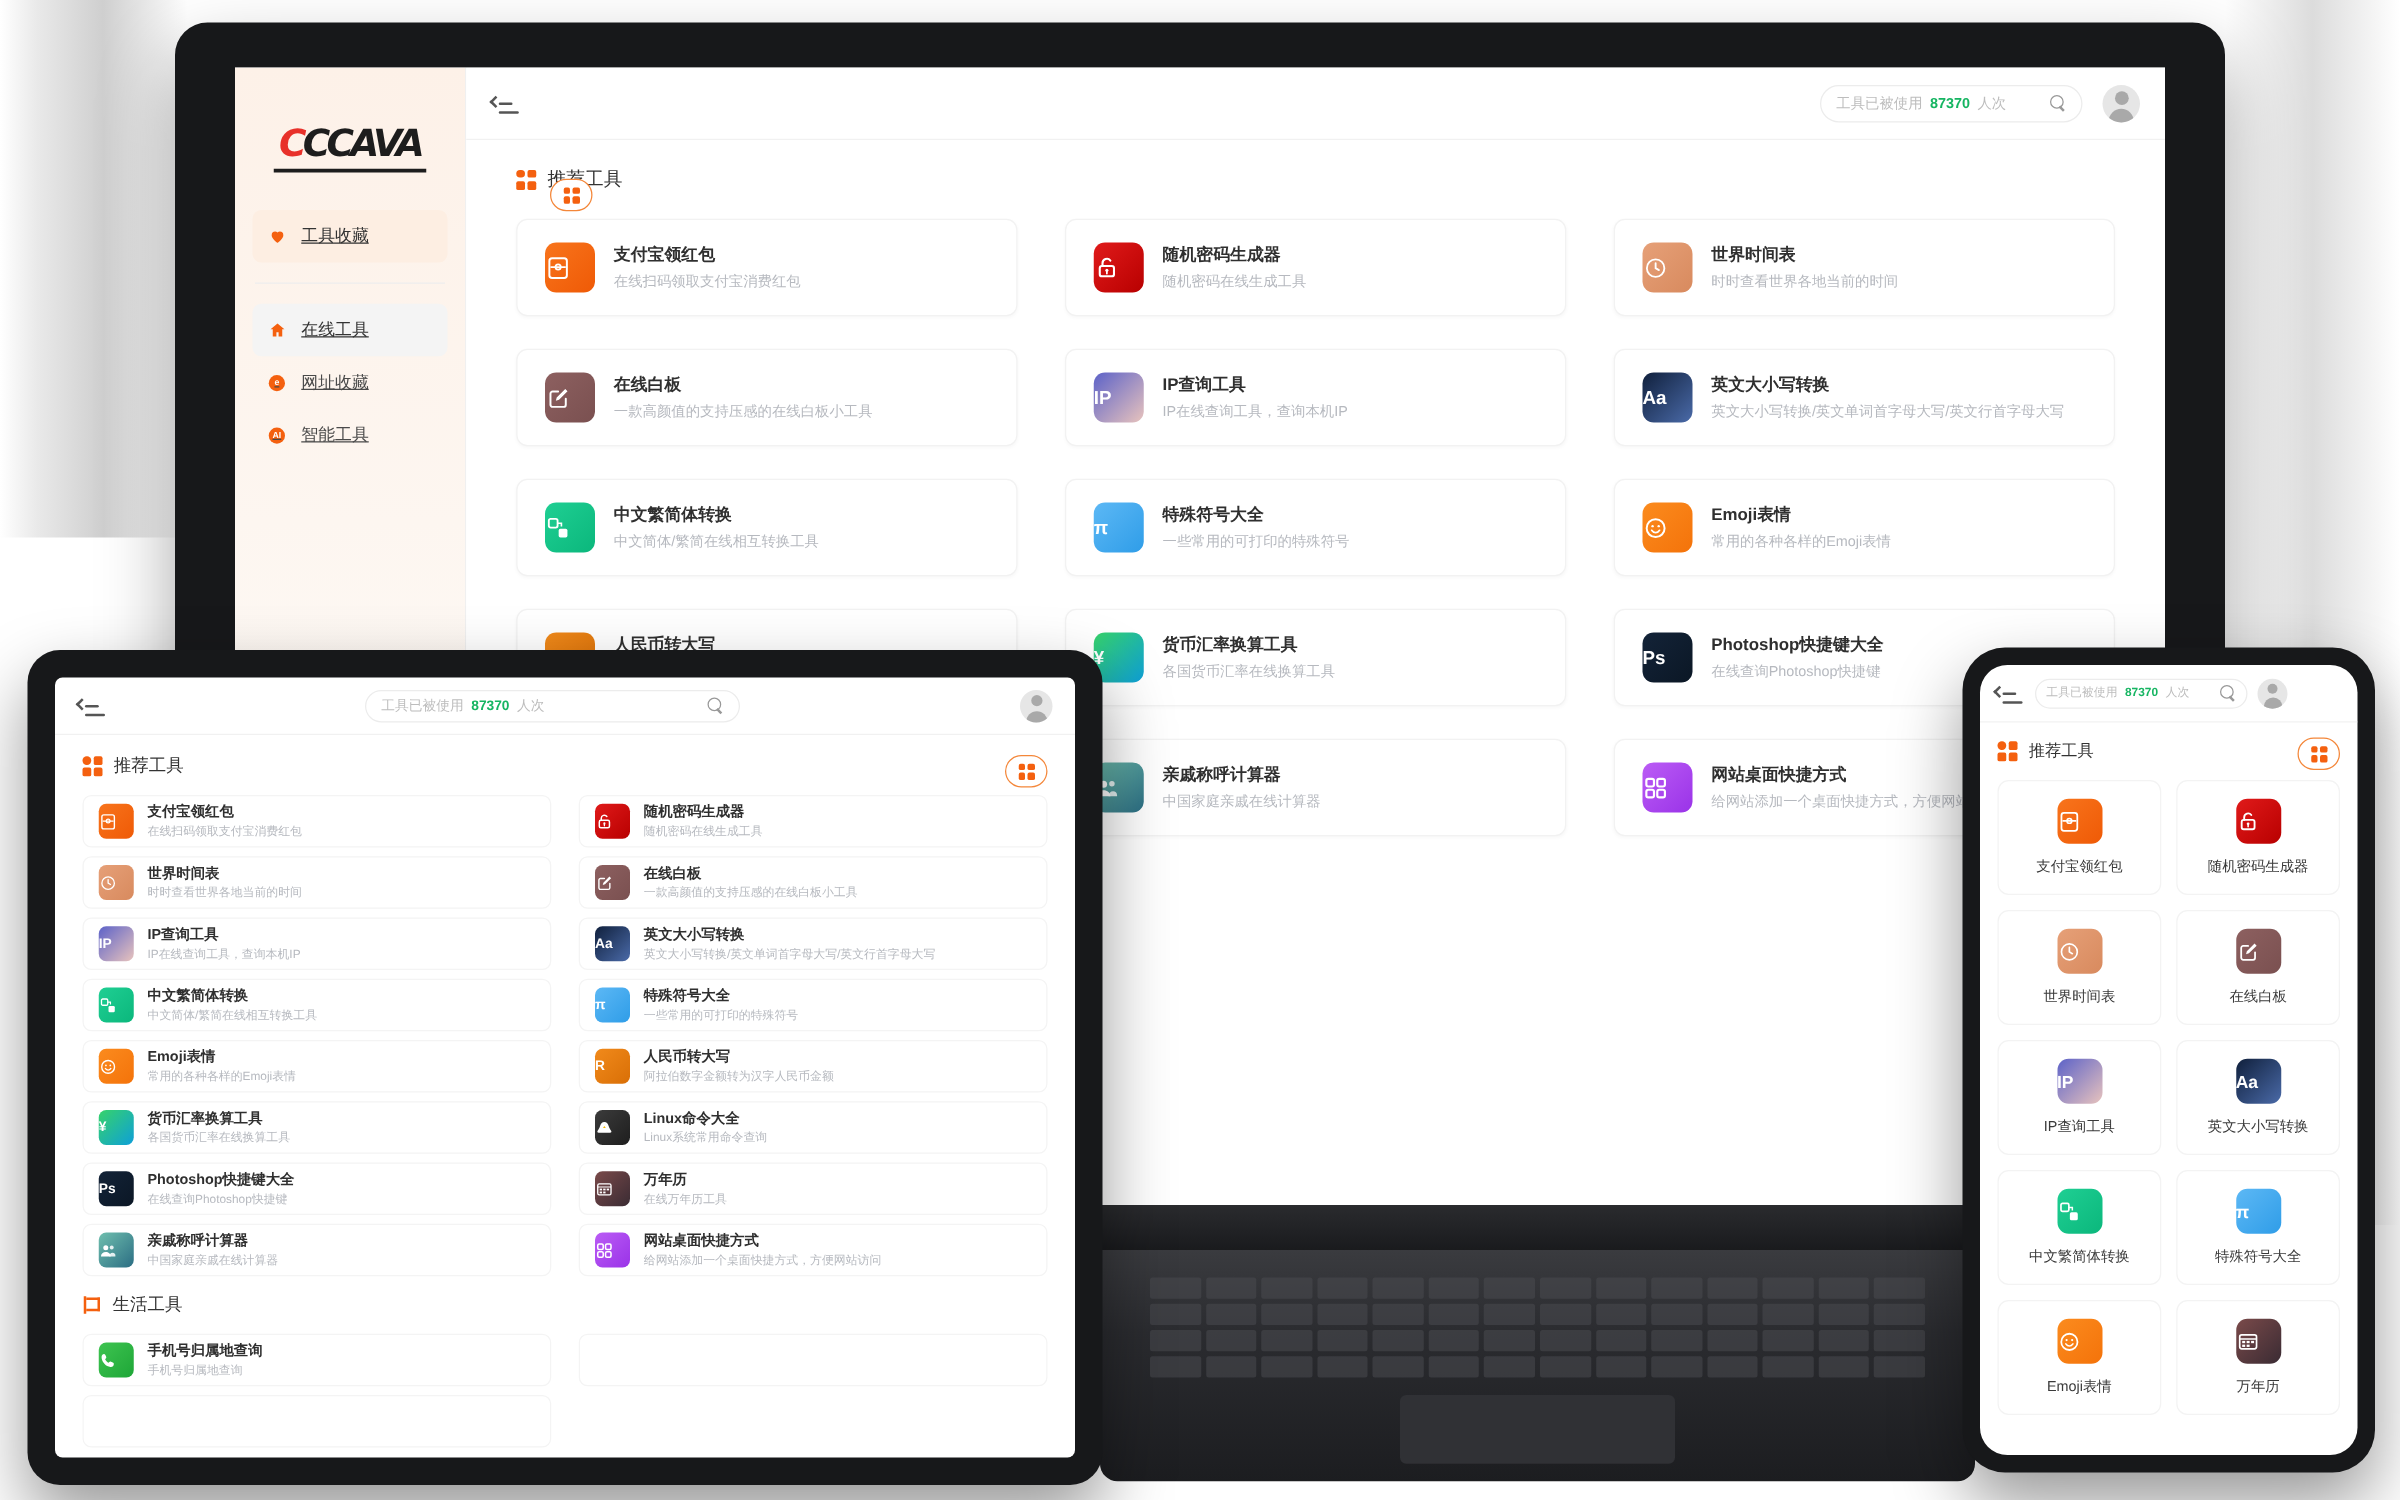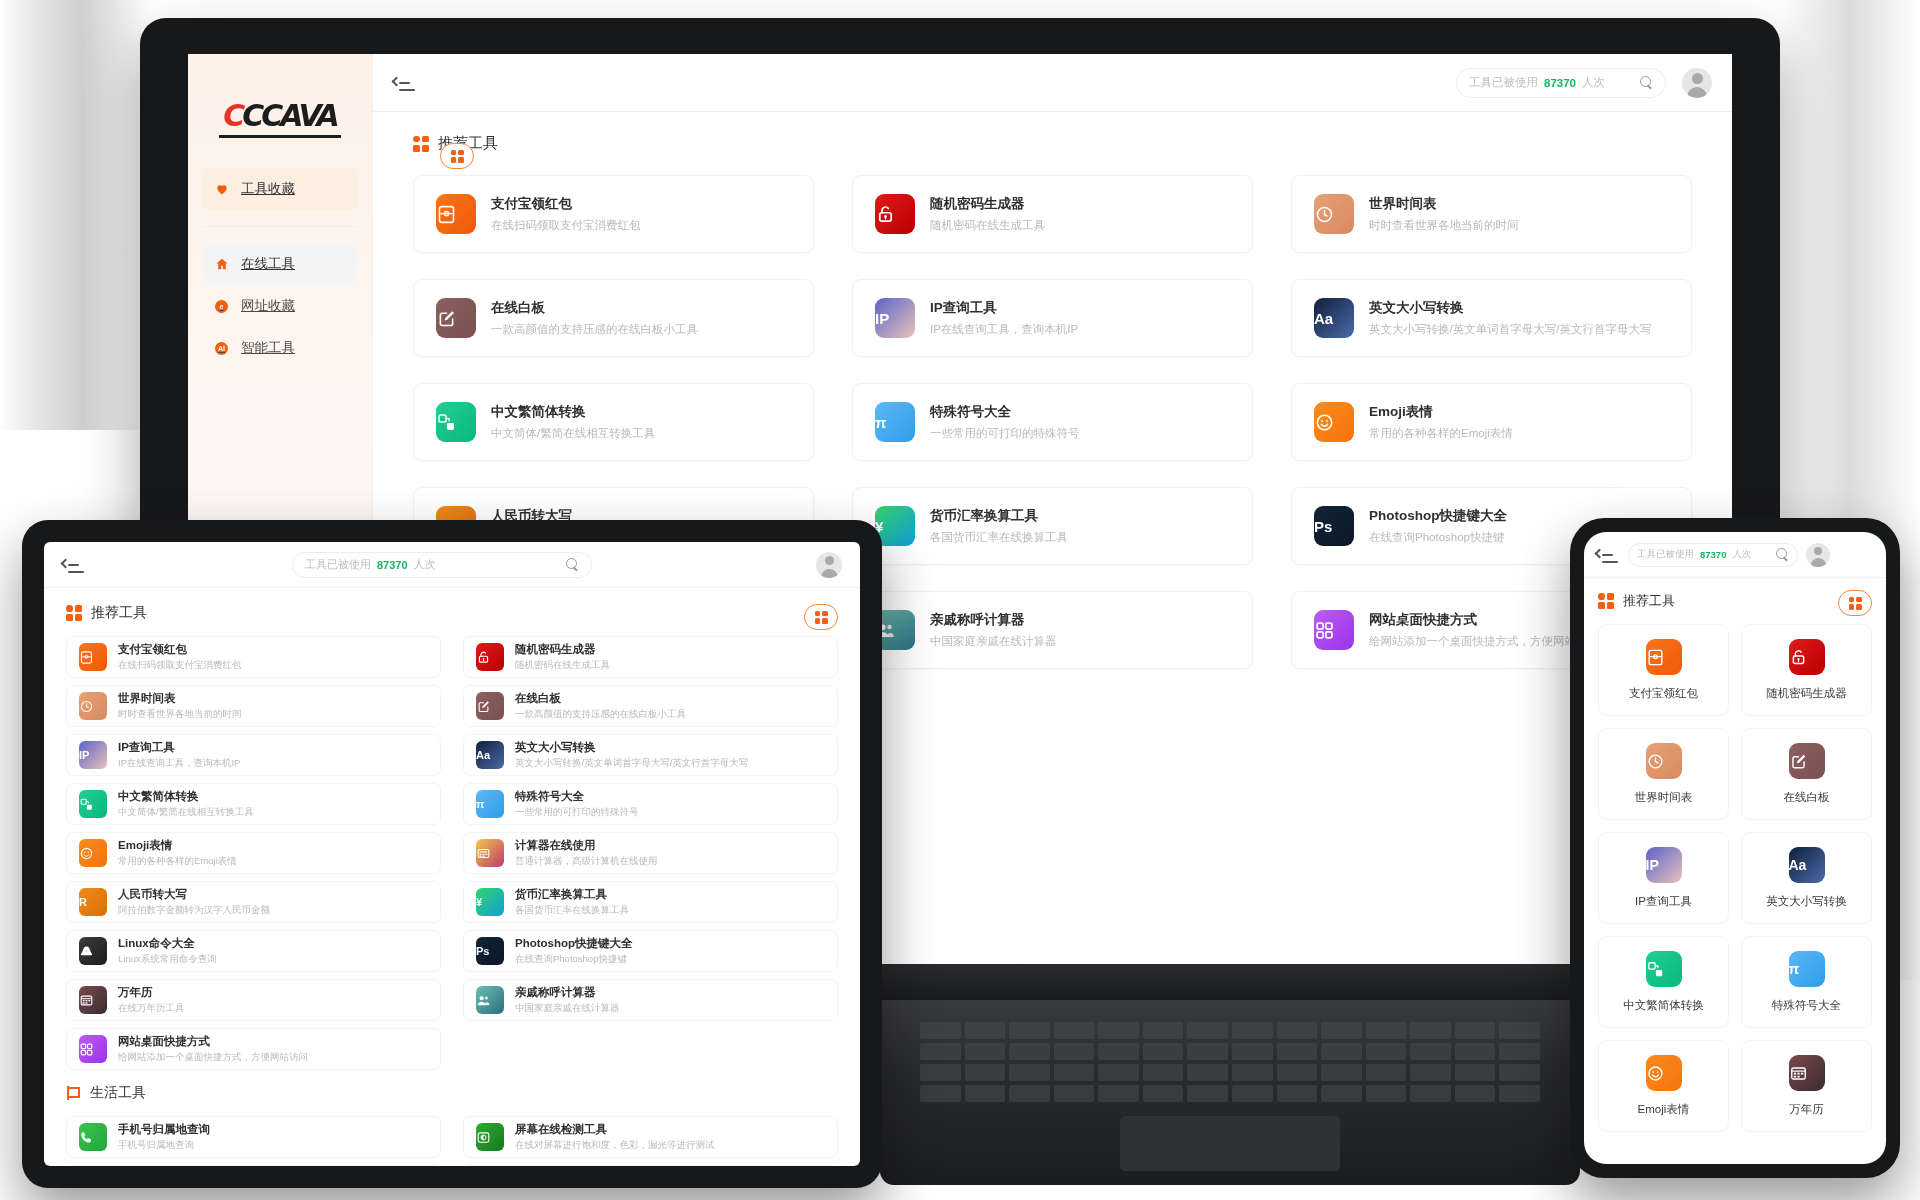--- a/index.html
+++ b/index.html
@@ -695,37 +695,20 @@
                 <circle cx="14.8" cy="10.2" r="1.1" fill="#fff"></circle>
                 <path d="M8.4 14c1 1.5 2.2 2.2 3.6 2.2S14.6 15.5 15.6 14" stroke="#fff" stroke-width="1.6" fill="none" stroke-linecap="round"></path>
               </svg>
             </span>
         <div class="card-txt">
           <div class="card-title">Emoji表情</div>
           <div class="card-desc">常用的各种各样的Emoji表情</div>
         </div>
       </div>
           <div class="lrow">
-        <span class="tile" style="background:linear-gradient(135deg,#f0c94a,#c0386d)">
-              <svg width="15" height="15" viewBox="0 0 24 24">
-                <rect x="3.5" y="5.5" width="17" height="13" rx="2" fill="none" stroke="#fff" stroke-width="1.7"></rect>
-                <rect x="5.8" y="7.8" width="12.4" height="3" rx="1" fill="#ffe27a"></rect>
-                <rect x="5.8" y="12.4" width="3" height="2" fill="#fff"></rect>
-                <rect x="10.5" y="12.4" width="3" height="2" fill="#fff"></rect>
-                <rect x="15.2" y="12.4" width="3" height="2" fill="#fff"></rect>
-                <rect x="5.8" y="15.4" width="3" height="2" fill="#fff"></rect>
-                <rect x="10.5" y="15.4" width="3" height="2" fill="#fff"></rect>
-              </svg>
-            </span>
-        <div class="card-txt">
-          <div class="card-title">计算器在线使用</div>
-          <div class="card-desc">普通计算器，高级计算机在线使用</div>
-        </div>
-      </div>
-          <div class="lrow">
         <span class="tile" style="background:linear-gradient(135deg,#f18a1b,#d96f06)">
               <span class="g">R</span>
             </span>
         <div class="card-txt">
           <div class="card-title">人民币转大写</div>
           <div class="card-desc">阿拉伯数字金额转为汉字人民币金额</div>
         </div>
       </div>
           <div class="lrow">
         <span class="tile" style="background:linear-gradient(135deg,#36d36a,#0e9fd8)">
@@ -811,33 +794,20 @@
       <div class="list2" id="tabletLife">
           <div class="lrow">
         <span class="tile" style="background:linear-gradient(135deg,#3ec451,#1ea637)">
               <svg width="15" height="15" viewBox="0 0 24 24">
                 <path d="M6.5 3.5c1 0 1.6.4 2 1.3l1 2.3c.4.9.2 1.6-.5 2.2l-.9.8c.9 2 2.6 3.7 4.6 4.6l.8-.9c.6-.7 1.3-.9 2.2-.5l2.3 1c.9.4 1.3 1 1.3 2 0 2.4-2 4.2-4.4 3.8C9.2 19.2 4.8 14.8 3.7 8.9 3.3 6.5 4.1 3.5 6.5 3.5z" fill="#fff"></path>
               </svg>
             </span>
         <div class="card-txt">
           <div class="card-title">手机号归属地查询</div>
           <div class="card-desc">手机号归属地查询</div>
-        </div>
-      </div>
-          <div class="lrow">
-        <span class="tile" style="background:linear-gradient(135deg,#2eaa33,#157a1b)">
-              <svg width="15" height="15" viewBox="0 0 24 24">
-                <rect x="3.5" y="4.5" width="17" height="15" rx="3" fill="none" stroke="#fff" stroke-width="1.8"></rect>
-                <circle cx="12" cy="12" r="4" fill="none" stroke="#fff" stroke-width="1.6"></circle>
-                <path d="M12 8.5a3.5 3.5 0 0 0 0 7" fill="#fff"></path>
-              </svg>
-            </span>
-        <div class="card-txt">
-          <div class="card-title">屏幕在线检测工具</div>
-          <div class="card-desc">在线对屏幕进行饱和度，色彩，漏光等进行测试</div>
         </div>
       </div>
           <div class="lrow">
         
         
       </div>
           <div class="lrow">
         
         
       </div>

